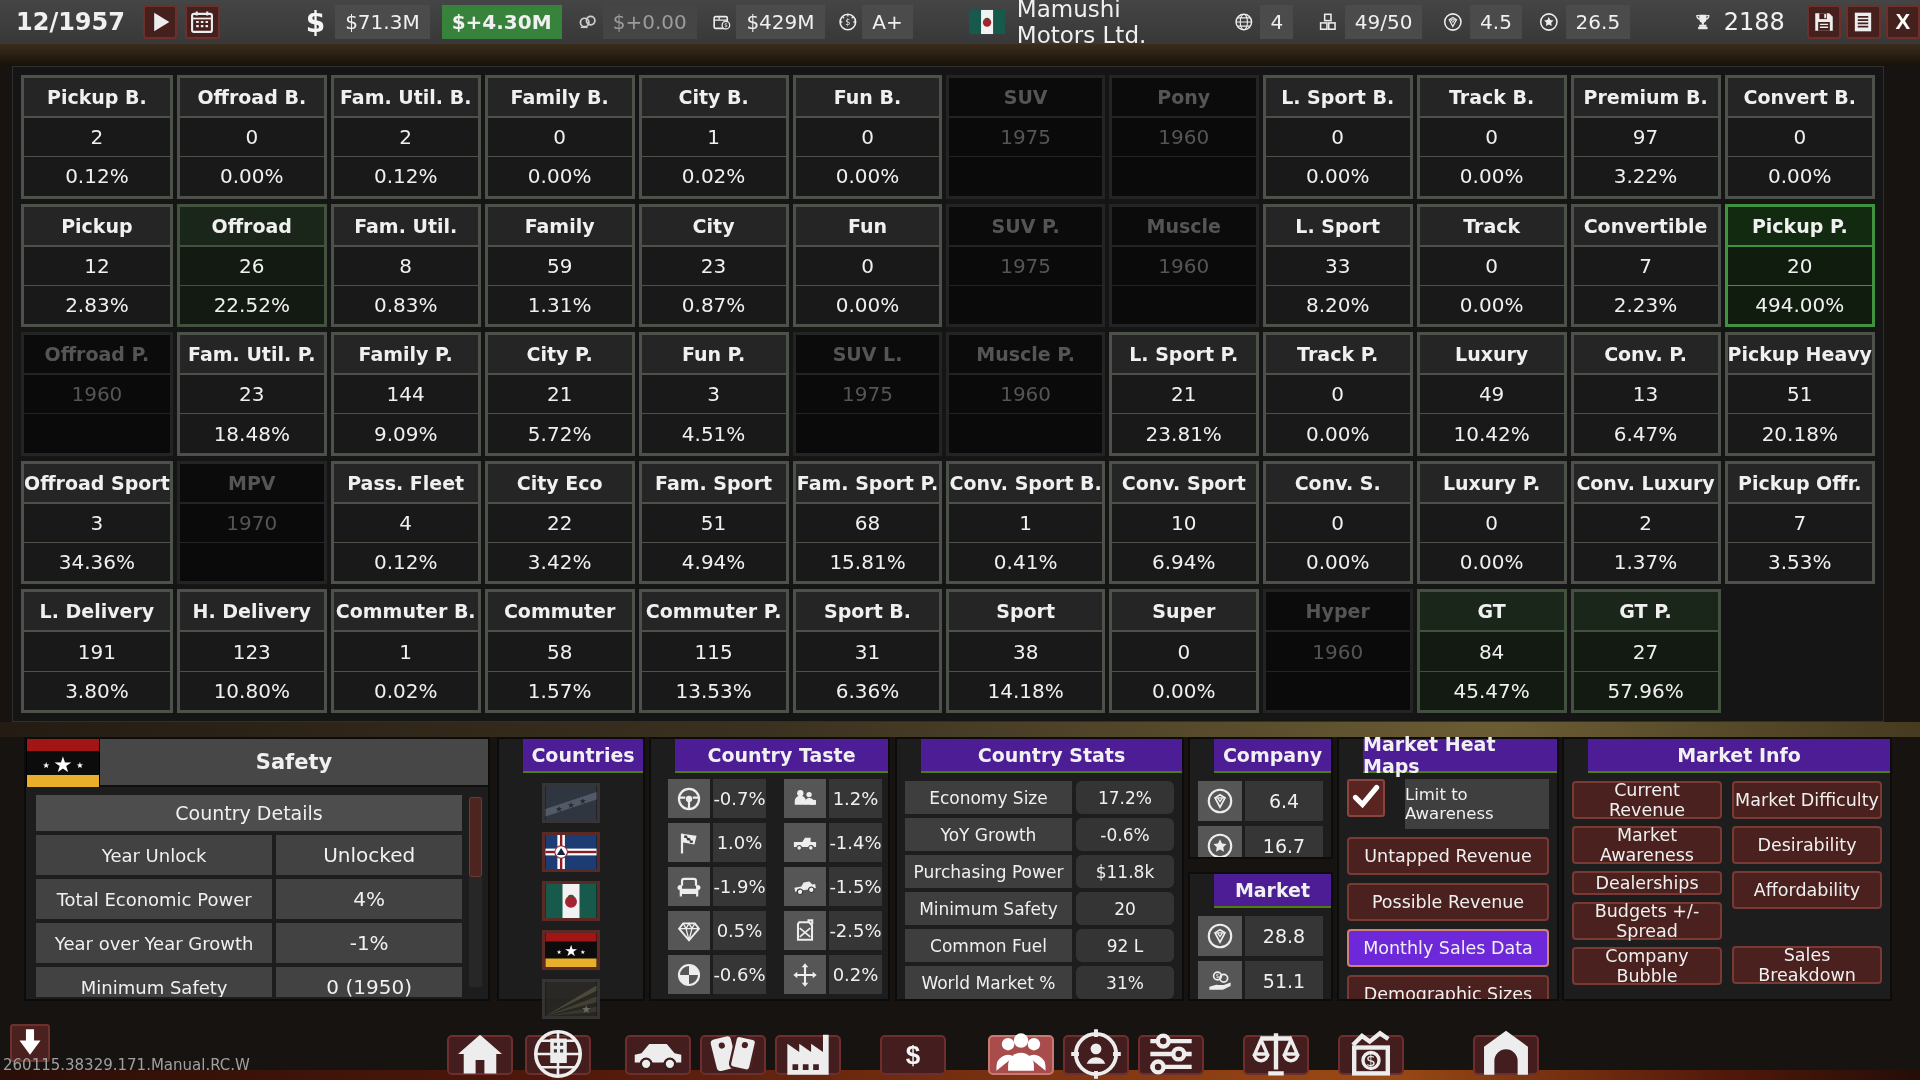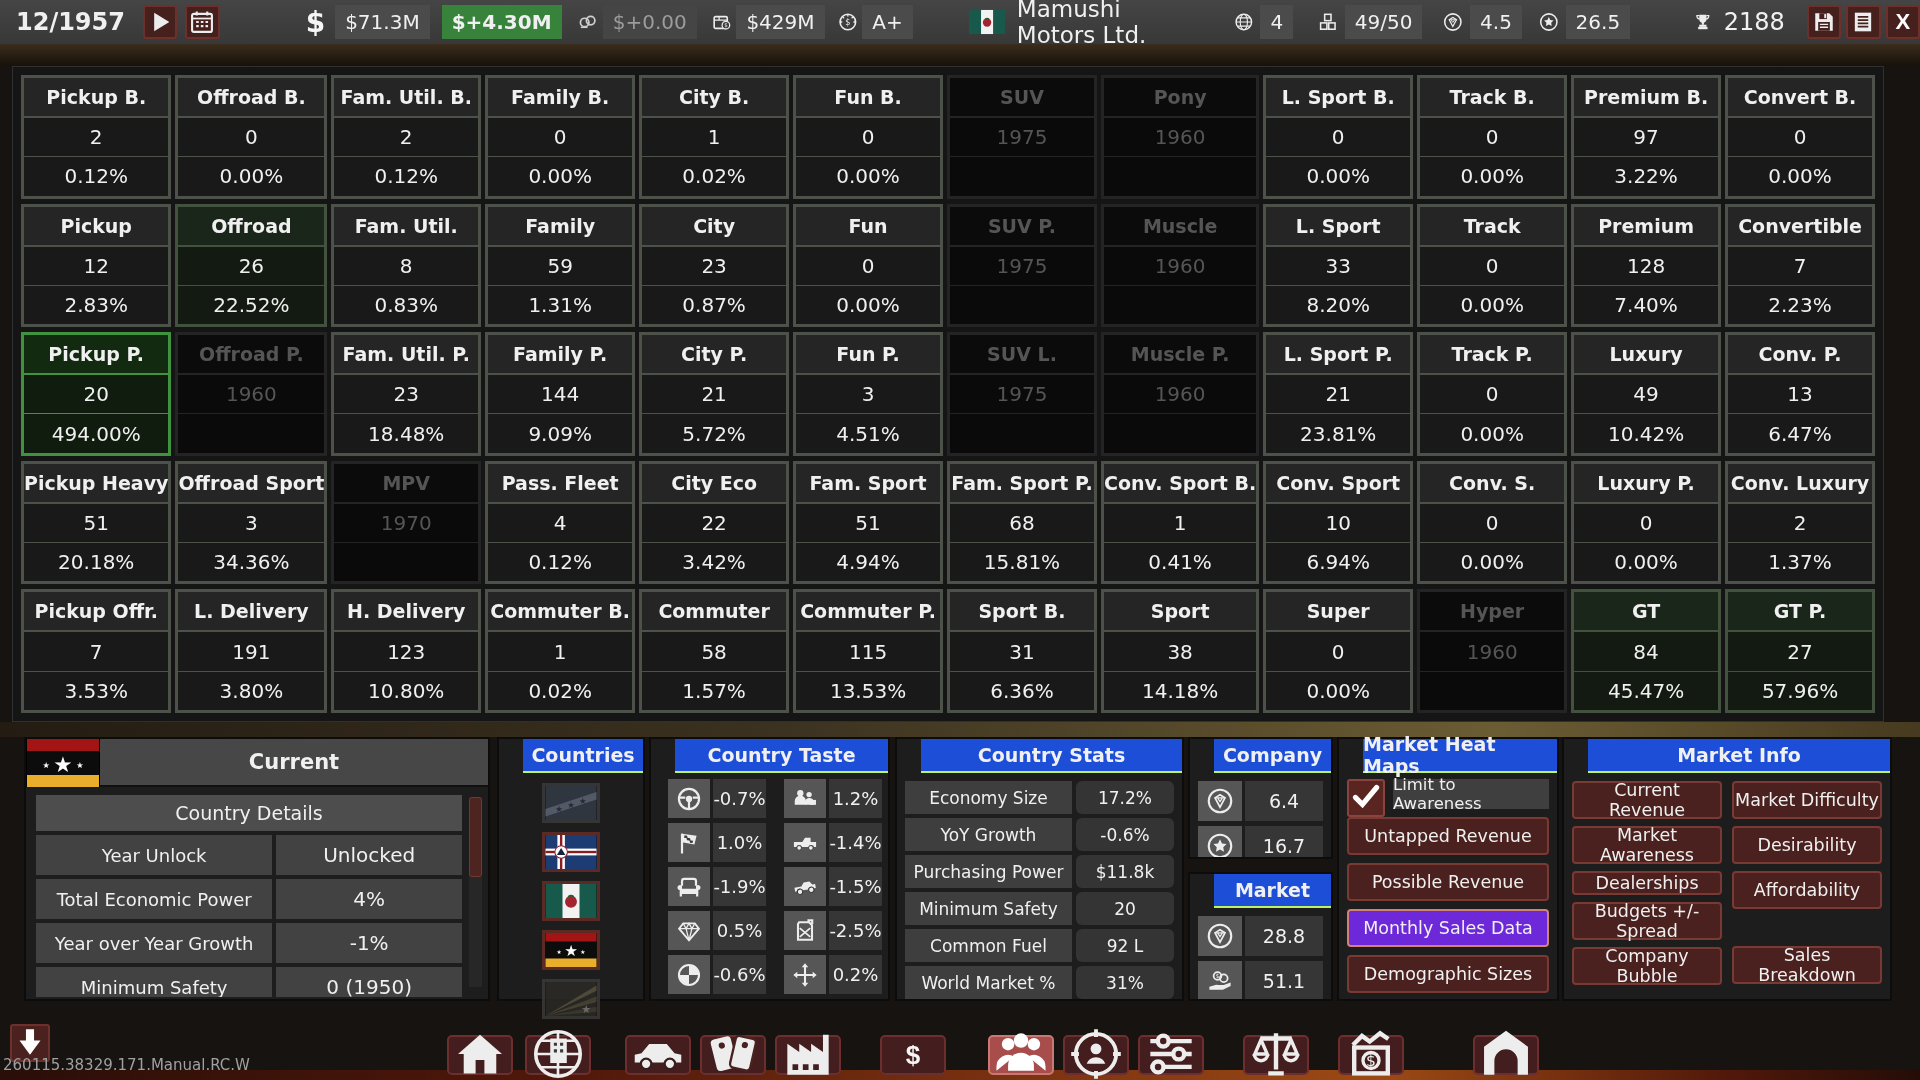--- a/index.html
+++ b/index.html
@@ -46,22 +46,22 @@
   .cell.locked .val { background:#0a0a0a; color:#555; }
   .cell.sel { background:#40923e; }
   .cell.sel .hd { background:#122b10; }
   .cell.sel .val { background:#101d0e; }
   .cell.green { background:#42523f; }
   .cell.green .hd { background:#1b261a; }
   .cell.green .val { background:#131a12; }
 
   
   .panel { position:absolute; top:737px; height:264px; background:#1d1d1d; border:2px solid #0c0c0c; }
-  .panel-header { height:34px; background:#1d4ed8; display:flex; align-items:center; justify-content:center;
-    font-weight:bold; font-size:19px; border-bottom:2px solid #bef264;margin-left:24px; }
+  .panel-header { height:34px; background:#4c1d95; display:flex; align-items:center; justify-content:center;
+    font-weight:bold; font-size:19px; border-bottom:2px solid #4d7c0f;margin-left:24px; }
   .panel-body { padding:8px; height:calc(100% - 34px); overflow:hidden; }
 
   #country-panel { left:24px; width:466px; }
   #cp-header { height:48px; display:flex; border-bottom:2px solid #101010; }
   #cp-flag { width:74px; height:48px; background:#000; }
   #cp-flag svg { width:100%; height:100%; }
   #cp-title { flex:1; background:#474747; display:flex; align-items:center; justify-content:center;
     font-weight:bold; font-size:21px; }
   #cp-body { position:relative; padding:8px 26px 8px 10px; height:calc(100% - 50px); overflow:hidden; }
   .details-title { height:36px; background:#4d4d4d; display:flex; align-items:center; justify-content:center;
@@ -92,21 +92,21 @@
 
   #company-panel { left:1188px; width:145px; height:122px; }
   #market-panel { left:1188px; width:145px; top:872px; height:129px; }
   .iconval-row { display:flex; gap:3px; height:40px; margin-bottom:5px; }
   .iconval-icon { width:44px; background:#565656; display:flex; align-items:center; justify-content:center; }
   .iconval-icon svg { width:30px; height:30px; }
   .iconval-val { flex:1; background:#363636; display:flex; align-items:center; justify-content:center; font-size:19px; }
 
   #heat-panel { left:1337px; width:222px; }
   #heat-panel .panel-body { padding:6px 8px; }
-  .check-row { display:flex; gap:8px; height:30px; margin-bottom:8px;justify-content:space-between; }
+  .check-row { display:flex; gap:20px; height:50px; margin-bottom:8px;justify-content:space-between; }
   #awareness-checkbox { width:38px; height:38px; background:#5a2420; border:2px solid #8a4440; border-radius:3px;
     display:flex; align-items:center; justify-content:center; cursor:pointer; }
   #awareness-checkbox svg { width:26px; height:26px; }
   .check-label { flex:1; background:#3f3f3f; display:flex; align-items:center; justify-content:center; font-size:16.5px; }
   .red-btn { height:38px; background:#4a211e; border:2px solid #7a3a34; border-radius:4px; color:#f0f0f0;
     font-size:17.5px; font-family:"DejaVu Sans",sans-serif; display:flex; align-items:center; justify-content:center;
     cursor:pointer; width:100%; margin-bottom:8px; }
   .red-btn.active { background:#6d28d9; border-color:#d08274; }
 
   #info-panel { left:1562px; width:330px; }
@@ -361,25 +361,20 @@
         <div class="hd">L. Sport</div>
         <div class="val">33</div>
         <div class="val pct">8.20%</div>
       </div>
       <div class="cell ">
         <div class="hd">Track</div>
         <div class="val">0</div>
         <div class="val pct">0.00%</div>
       </div>
       <div class="cell ">
-        <div class="hd">Premium</div>
-        <div class="val">128</div>
-        <div class="val pct">7.40%</div>
-      </div>
-      <div class="cell ">
         <div class="hd">Convertible</div>
         <div class="val">7</div>
         <div class="val pct">2.23%</div>
       </div>
       <div class="cell sel">
         <div class="hd">Pickup P.</div>
         <div class="val">20</div>
         <div class="val pct">494.00%</div>
       </div>
       <div class="cell locked">
@@ -563,21 +558,21 @@
 <section class="panel" id="country-panel">
   <div id="cp-header">
     <span id="cp-flag"><svg xmlns="http://www.w3.org/2000/svg" viewBox="0 0 30 20" style="width:100%;height:100%">
           <rect width="30" height="20" fill="#0c0c0c"></rect>
           <rect width="30" height="5" fill="#a31515"></rect>
           <rect y="15" width="30" height="5" fill="#e9ae2b"></rect>
           <text x="15" y="13.6" font-size="9" fill="#fff" text-anchor="middle" font-family="DejaVu Sans">★</text>
           <text x="8" y="12.2" font-size="3.4" fill="#fff" text-anchor="middle" font-family="DejaVu Sans">★</text>
           <text x="22" y="12.2" font-size="3.4" fill="#fff" text-anchor="middle" font-family="DejaVu Sans">★</text>
         </svg></span>
-    <div id="cp-title">Current</div>
+    <div id="cp-title">Safety</div>
   </div>
   <div id="cp-body">
     <div class="details-title">Country Details</div>
     <div id="country-rows">
         <div class="kv-row detail">
           <div class="kv-label">Year Unlock</div>
           <div class="kv-value">Unlocked</div>
         </div>
         <div class="kv-row detail">
           <div class="kv-label">Total Economic Power</div>

